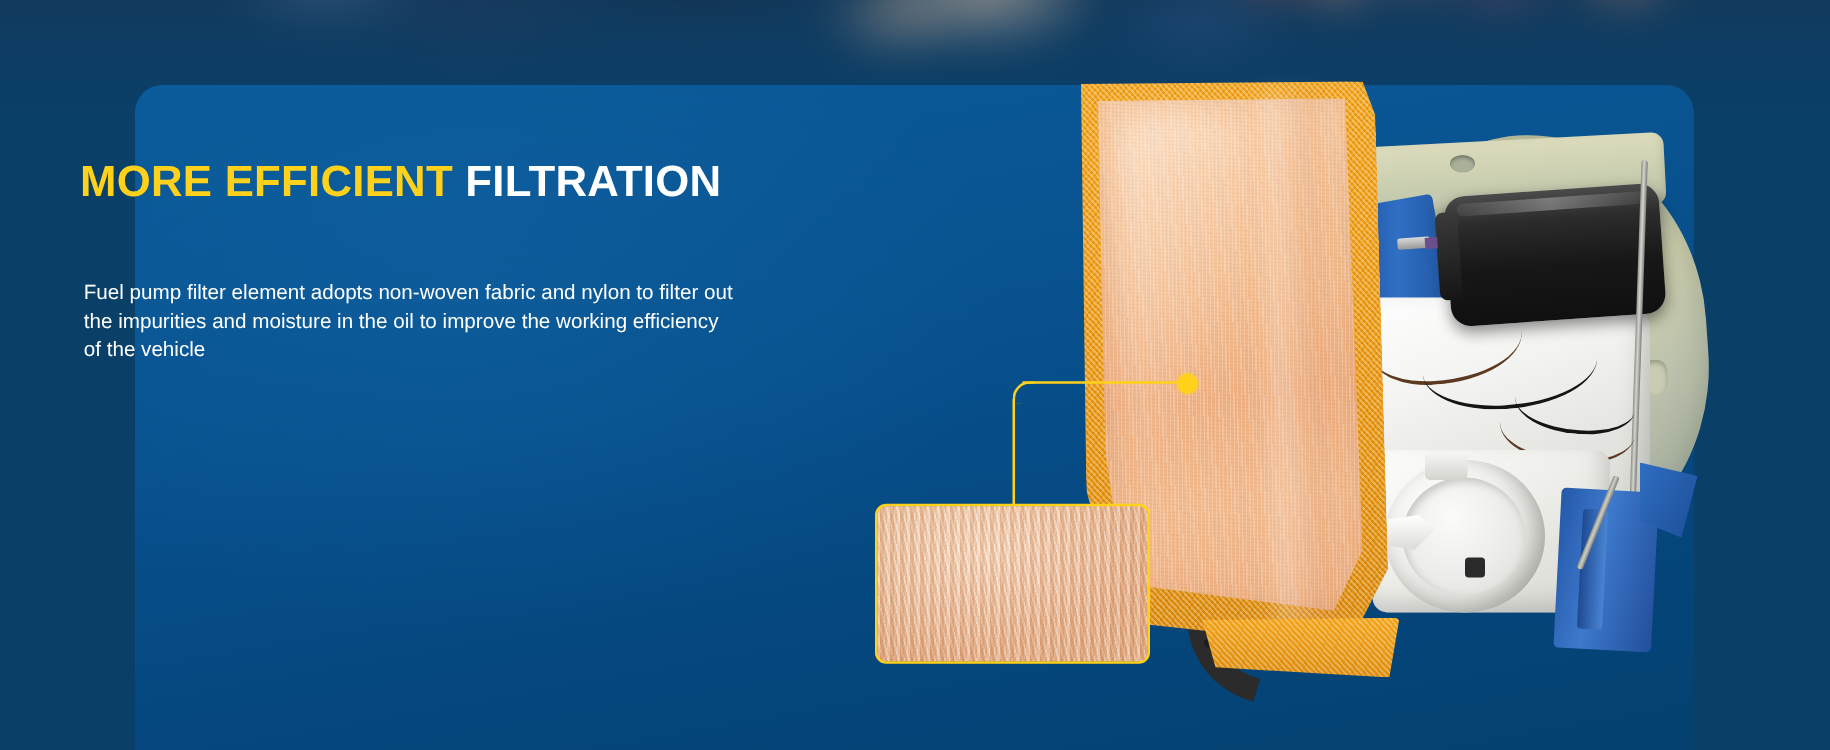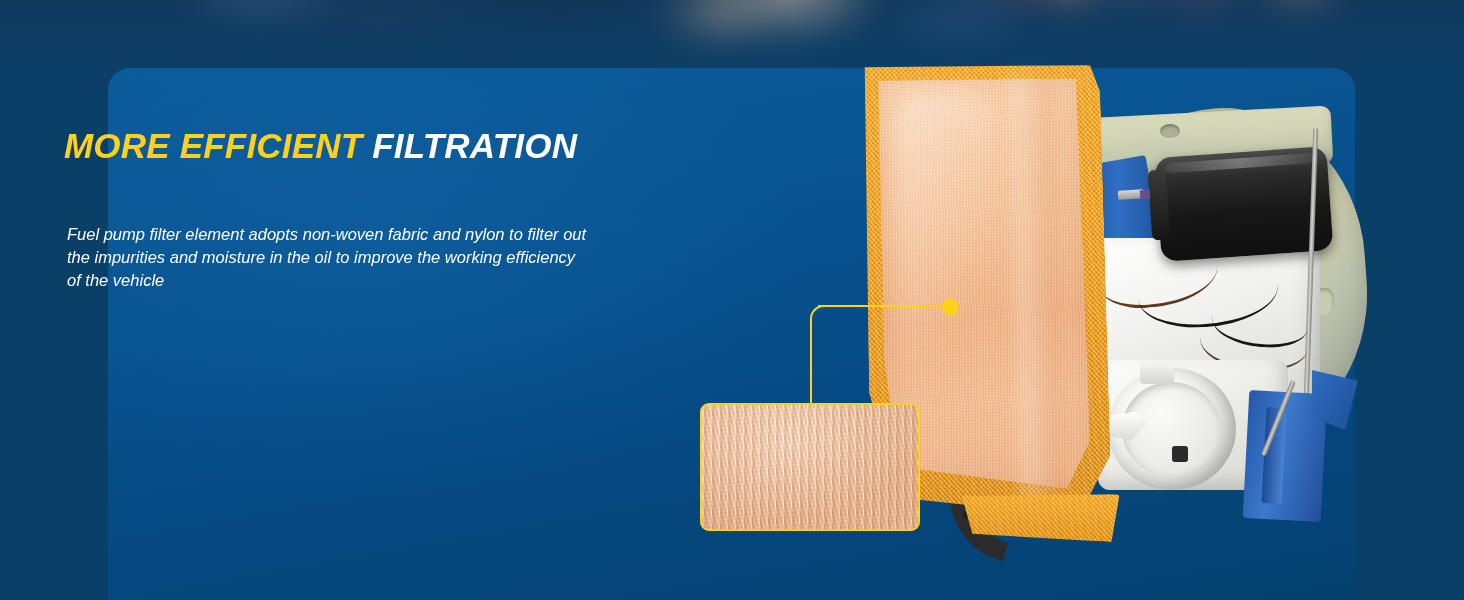--- a/index.html
+++ b/index.html
@@ -40,21 +40,21 @@
     border-radius:22px 22px 0 0;
     background:linear-gradient(170deg,#0a5b9a 0%, #0a5694 22%, #07508c 45%, #05477e 70%, #044170 100%);
     overflow:hidden;
   }
   .panel:after{
     content:"";position:absolute;inset:0;
     background:radial-gradient(ellipse 600px 380px at 22% 32%, rgba(30,120,190,.20), rgba(0,0,0,0) 70%);
   }
 
   
-  .textblock{position:absolute;left:64px;top:128px;width:560px;z-index:6;font-style:italic;}
+  .textblock{position:absolute;left:64px;top:128px;width:560px;z-index:6;}
   .headline{
     font-size:35px;font-weight:700;letter-spacing:.2px;line-height:1.05;
     margin:0;white-space:nowrap;
   }
   .headline .hl{color:#ffd11a;}
   .headline .hw{color:#ffffff;}
   .subtext{
     margin:58px 0 0 3px;color:#ffffff;font-size:16.5px;line-height:1.41;
     font-weight:400;max-width:520px;
   }

